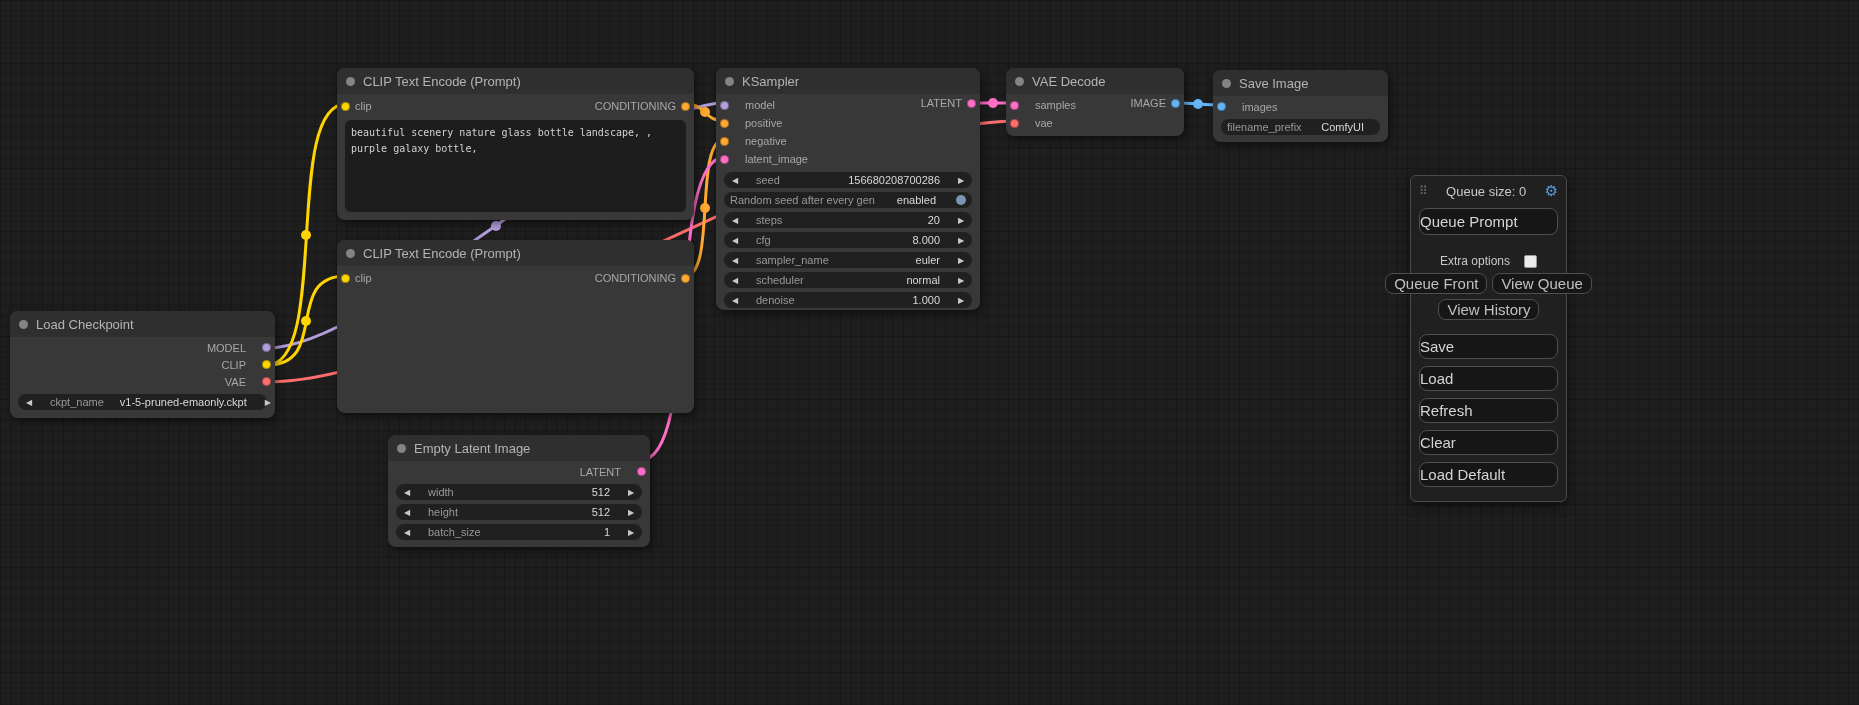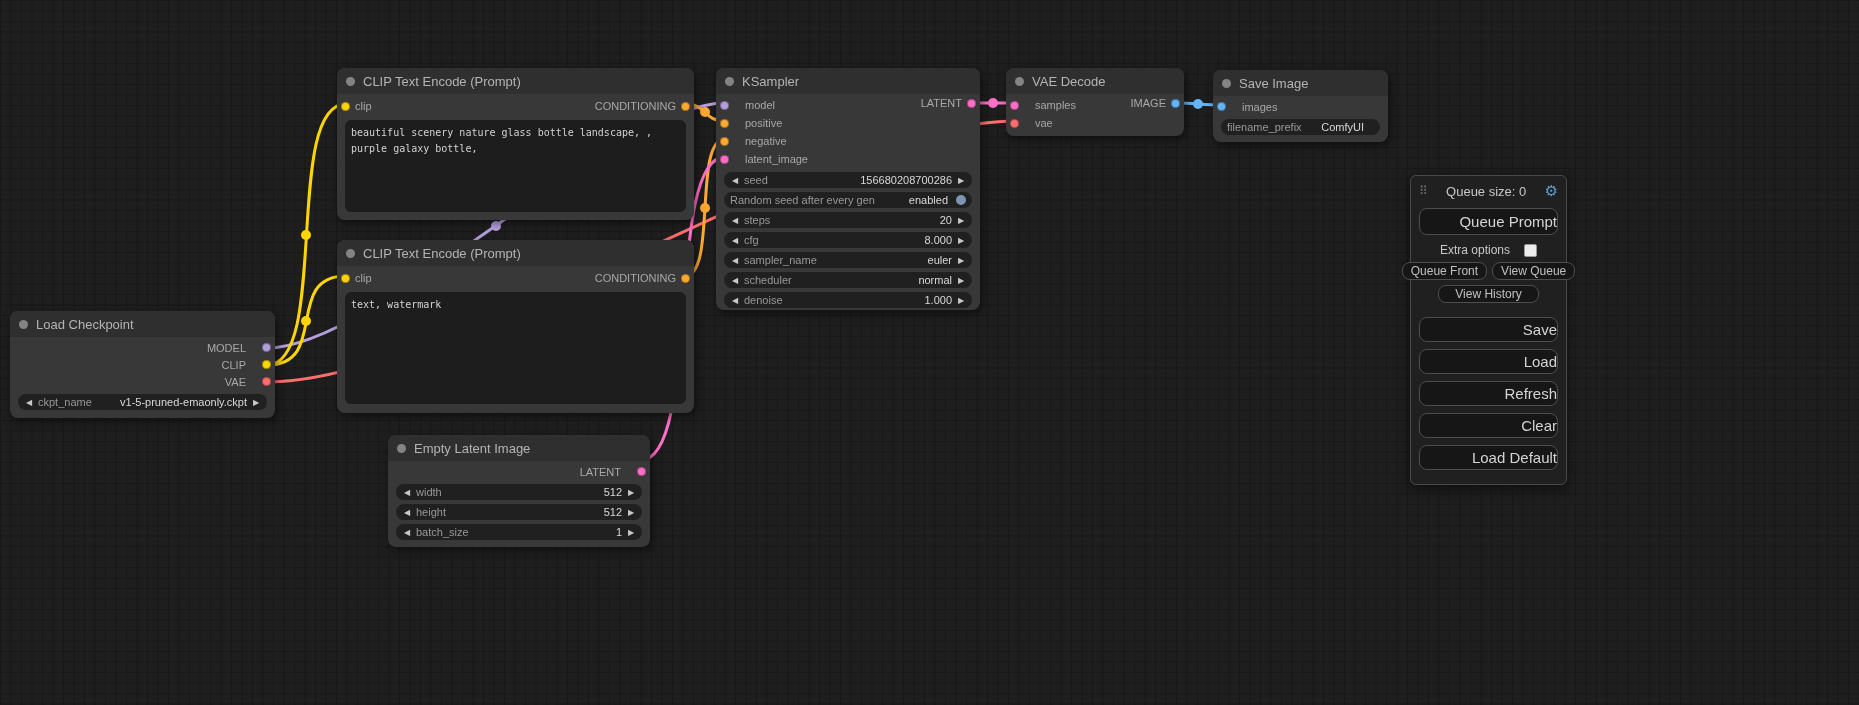--- a/index.html
+++ b/index.html
@@ -19,21 +19,21 @@
   .slot-row{height:17px;display:flex;align-items:center;gap:16px;padding:0 4px;font-size:11px;color:#a8a8a8;}
   .slot-row.in{justify-content:flex-start;}
   .slot-row.out{justify-content:flex-end;}
   .slot-row.both{justify-content:space-between;height:20px;}
   .slot-left{display:flex;align-items:center;gap:5px;}
   .slot-right{display:flex;align-items:center;gap:5px;}
   .io-dot{width:9px;height:9px;border-radius:50%;flex:none;box-shadow:0 0 0 1px rgba(0,0,0,.35) inset;}
   .c-model{background:#B39DDB;} .c-clip{background:#FFD500;} .c-vae{background:#FF6E6E;}
   .c-cond{background:#FFA931;} .c-latent{background:#FF6EC7;} .c-image{background:#64B5F6;}
   .widget{height:16px;margin:4px 8px 0 8px;background:#202020;border-radius:8px;
-    display:flex;align-items:center;gap:4px;padding:0 6px;font-size:11px;}
+    display:flex;align-items:center;gap:16px;padding:0 6px;font-size:11px;}
   .warrow{font-size:8px;color:#c9c9c9;width:10px;text-align:center;flex:none;cursor:pointer;}
   .wlabel{color:#989898;white-space:nowrap;}
   .wvalue{margin-left:auto;color:#d8d8d8;white-space:nowrap;}
   .toggle-dot{width:10px;height:10px;border-radius:50%;background:#7f93b2;flex:none;margin-left:4px;}
   textarea.prompt{display:block;margin:4px 8px 0 8px;width:calc(100% - 16px);box-sizing:border-box;
     background:#1d1d1d;border:none;border-radius:6px;resize:none;padding:5px 6px;
     font-family:"DejaVu Sans Mono",monospace;font-size:10px;line-height:1.55;color:#d2d2d2;outline:none;}
   .out-abs{position:absolute;right:4px;display:flex;align-items:center;gap:5px;height:18px;font-size:11px;color:#a8a8a8;}
   
   #node-load-checkpoint{left:10px;top:311px;width:265px;height:107px;}
@@ -48,27 +48,27 @@
   
   #comfy-menu{position:absolute;left:1410px;top:175px;width:157px;z-index:5;
     background:rgba(32,32,32,.96);border:1px solid #4a4a4a;border-radius:6px;
     box-shadow:0 3px 12px rgba(0,0,0,.6);padding:6px 8px 14px 8px;box-sizing:border-box;color:#ccc;}
   .menu-header{display:flex;align-items:center;gap:6px;font-size:13px;color:#c8c8c8;}
   .drag-handle{color:#6d6d6d;font-size:12px;cursor:grab;}
   .queue-size{flex:1;text-align:center;}
   .gear{color:#5a9bd8;font-size:15px;cursor:pointer;}
   .mbtn{display:block;width:100%;box-sizing:border-box;background:#161616;color:#d4d4d4;
     border:1px solid #4e4e4e;border-radius:8px;font-family:"Liberation Sans",sans-serif;
-    font-size:15px;padding:3px 0;margin-top:7px;cursor:pointer;text-align:right;}
+    font-size:15px;padding:3px 0;margin-top:7px;cursor:pointer;text-align:left;}
   .mbtn.queue{margin-top:8px;padding:4px 0;}
-  .extra-row{display:flex;align-items:center;justify-content:center;gap:14px;margin-top:8px;font-size:12px;color:#c8c8c8;}
+  .extra-row{display:flex;align-items:center;justify-content:center;gap:14px;margin-top:19px;font-size:12px;color:#c8c8c8;}
   .checkbox{width:11px;height:11px;background:#ececec;border-radius:2px;border:1px solid #999;cursor:pointer;}
   .small-row{display:flex;justify-content:center;gap:5px;margin-top:5px;}
   .sbtn{background:#161616;color:#c0c0c0;border:1px solid #4e4e4e;border-radius:8px;
-    font-family:"Liberation Sans",sans-serif;font-size:12px;padding:1px 8px;cursor:pointer;white-space:nowrap;}
+    font-family:"Liberation Sans",sans-serif;font-size:15px;padding:1px 8px;cursor:pointer;white-space:nowrap;}
   .gap-top{margin-top:14px;}
 </style>
 </head>
 <body>
 
 <div id="canvas">
 
   <svg id="wires" width="1859" height="705">
     <path d="M267,348 C377,348 615,103 725,103" stroke="#B39DDB" stroke-width="3" fill="none"></path>
     <path d="M267,365 C330,365 283,104 346,104" stroke="#FFD500" stroke-width="3" fill="none"></path>
@@ -146,21 +146,20 @@
       <div class="slot-row both">
         <span class="slot-left">
           <span class="io-dot c-clip"></span>
           <span>clip</span>
         </span>
         <span class="slot-right">
           <span>CONDITIONING</span>
           <span class="io-dot c-cond"></span>
         </span>
       </div>
-      <textarea class="prompt" style="height: 112px;" spellcheck="false">text, watermark</textarea>
     </div>
   </div>
 
   <div class="node" id="node-empty-latent">
     <div class="node-title">
       <span class="status-dot"></span>
       <span>Empty Latent Image</span>
     </div>
     <div class="node-body">
       <div class="slot-row out">

